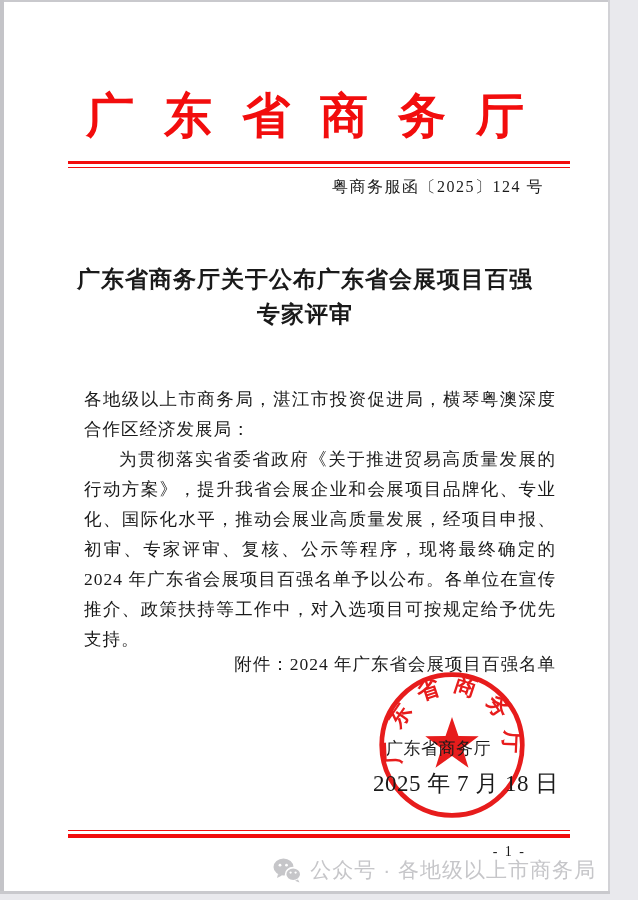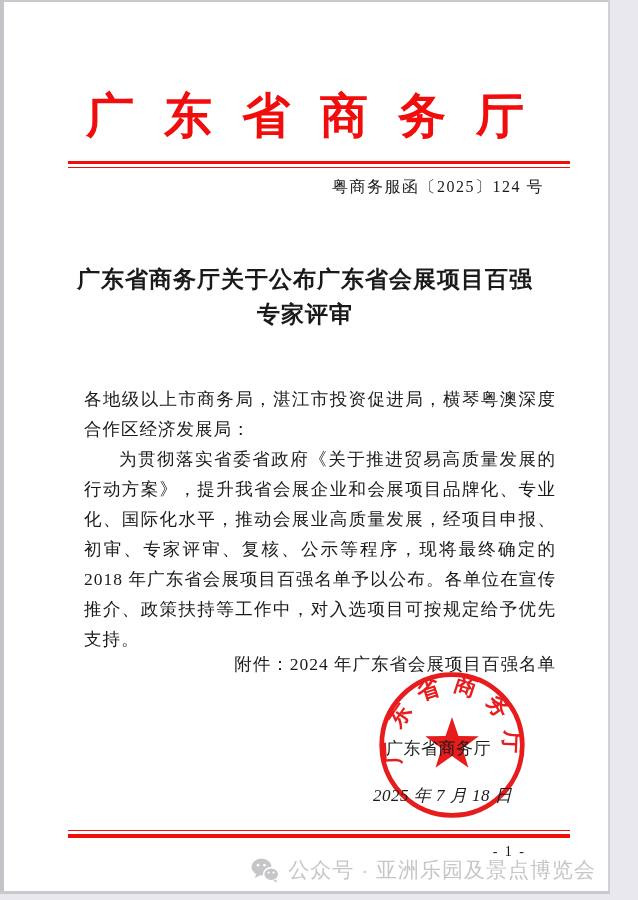--- a/index.html
+++ b/index.html
@@ -62,22 +62,22 @@
     position:absolute;top:652px;left:84px;width:472px;
     font-size:17.5px;letter-spacing:1px;text-indent:2em;text-align:right;
   }
 
   .seal{position:absolute;left:377px;top:670px;width:150px;height:150px;opacity:0.93;}
   .sig-agency{
     position:absolute;top:737px;left:386px;
     font-size:17px;letter-spacing:0.5px;
   }
   .sig-date{
-    position:absolute;top:784px;left:373px;
-    font-size:17px;letter-spacing:0.5px;font-style:italic;
+    position:absolute;top:768px;left:373px;
+    font-size:23px;letter-spacing:0.5px;
   }
 
   .page-number{
     position:absolute;top:844px;right:84px;
     font-size:14px;letter-spacing:2px;
   }
   .watermark{
     position:absolute;top:856px;right:14px;
     display:flex;align-items:center;gap:9px;
     color:var(--wm-gray);
@@ -102,21 +102,21 @@
 
   <div class="doc-number">粤商务服函〔2025〕124 号</div>
 
   <div class="doc-title">
     <div>广东省商务厅关于公布广东省会展项目百强</div>
     <div>专家评审</div>
   </div>
 
   <div class="body-text">
     <p>各地级以上市商务局，湛江市投资促进局，横琴粤澳深度合作区经济发展局：</p>
-    <p class="indent">为贯彻落实省委省政府《关于推进贸易高质量发展的行动方案》，提升我省会展企业和会展项目品牌化、专业化、国际化水平，推动会展业高质量发展，经项目申报、初审、专家评审、复核、公示等程序，现将最终确定的 2018 年广东省会展项目百强名单予以公布。各单位在宣传推介、政策扶持等工作中，对入选项目可按规定给予优先支持。</p>
+    <p class="indent">为贯彻落实省委省政府《关于推进贸易高质量发展的行动方案》，提升我省会展企业和会展项目品牌化、专业化、国际化水平，推动会展业高质量发展，经项目申报、初审、专家评审、复核、公示等程序，现将最终确定的 2024 年广东省会展项目百强名单予以公布。各单位在宣传推介、政策扶持等工作中，对入选项目可按规定给予优先支持。</p>
   </div>
 
   <div class="attachment">附件：2024 年广东省会展项目百强名单</div>
 
   <svg class="seal" viewBox="0 0 160 160" xmlns="http://www.w3.org/2000/svg" aria-hidden="true">
     <circle cx="80" cy="80" r="75" fill="none" stroke="#e60b0b" stroke-width="5"></circle>
     <path fill="#e60b0b" d="M80,50 L86.9,70.5 L108.5,70.7 L91.2,83.6 L97.6,104.3 L80,91.8 L62.4,104.3 L68.8,83.6 L51.5,70.7 L73.1,70.5 Z"></path>
     <defs>
       <path id="sealArc" d="M 27.4 99.2 A 56 56 0 1 1 132.6 99.2"></path>
     </defs>
@@ -140,21 +140,21 @@
     <svg class="wm-icon" width="28" height="25" viewBox="0 0 28 25" xmlns="http://www.w3.org/2000/svg" aria-hidden="true">
       <ellipse cx="10.5" cy="9" rx="10" ry="8.6" fill="#c6c6c9"></ellipse>
       <path d="M5,16 L4,20 L9,17.5 Z" fill="#c6c6c9"></path>
       <circle cx="7" cy="7.2" r="1.4" fill="#ffffff"></circle>
       <circle cx="13.5" cy="7.2" r="1.4" fill="#ffffff"></circle>
       <ellipse cx="20.2" cy="16.2" rx="7.6" ry="6.6" fill="#c6c6c9" stroke="#ffffff" stroke-width="1.6"></ellipse>
       <path d="M25,21.5 L26.5,24.5 L22,22.8 Z" fill="#c6c6c9"></path>
       <circle cx="17.6" cy="14.6" r="1.15" fill="#ffffff"></circle>
       <circle cx="22.6" cy="14.6" r="1.15" fill="#ffffff"></circle>
     </svg>
-    <span>公众号 · 亚洲乐园及景点博览会</span>
+    <span>公众号 · 各地级以上市商务局</span>
   </div>
 
   <div class="edge-top"></div>
   <div class="edge-left"></div>
   <div class="edge-right"></div>
   <div class="edge-bottom-line"></div>
   <div class="edge-bottom-strip"></div>
 
 </div>
 

